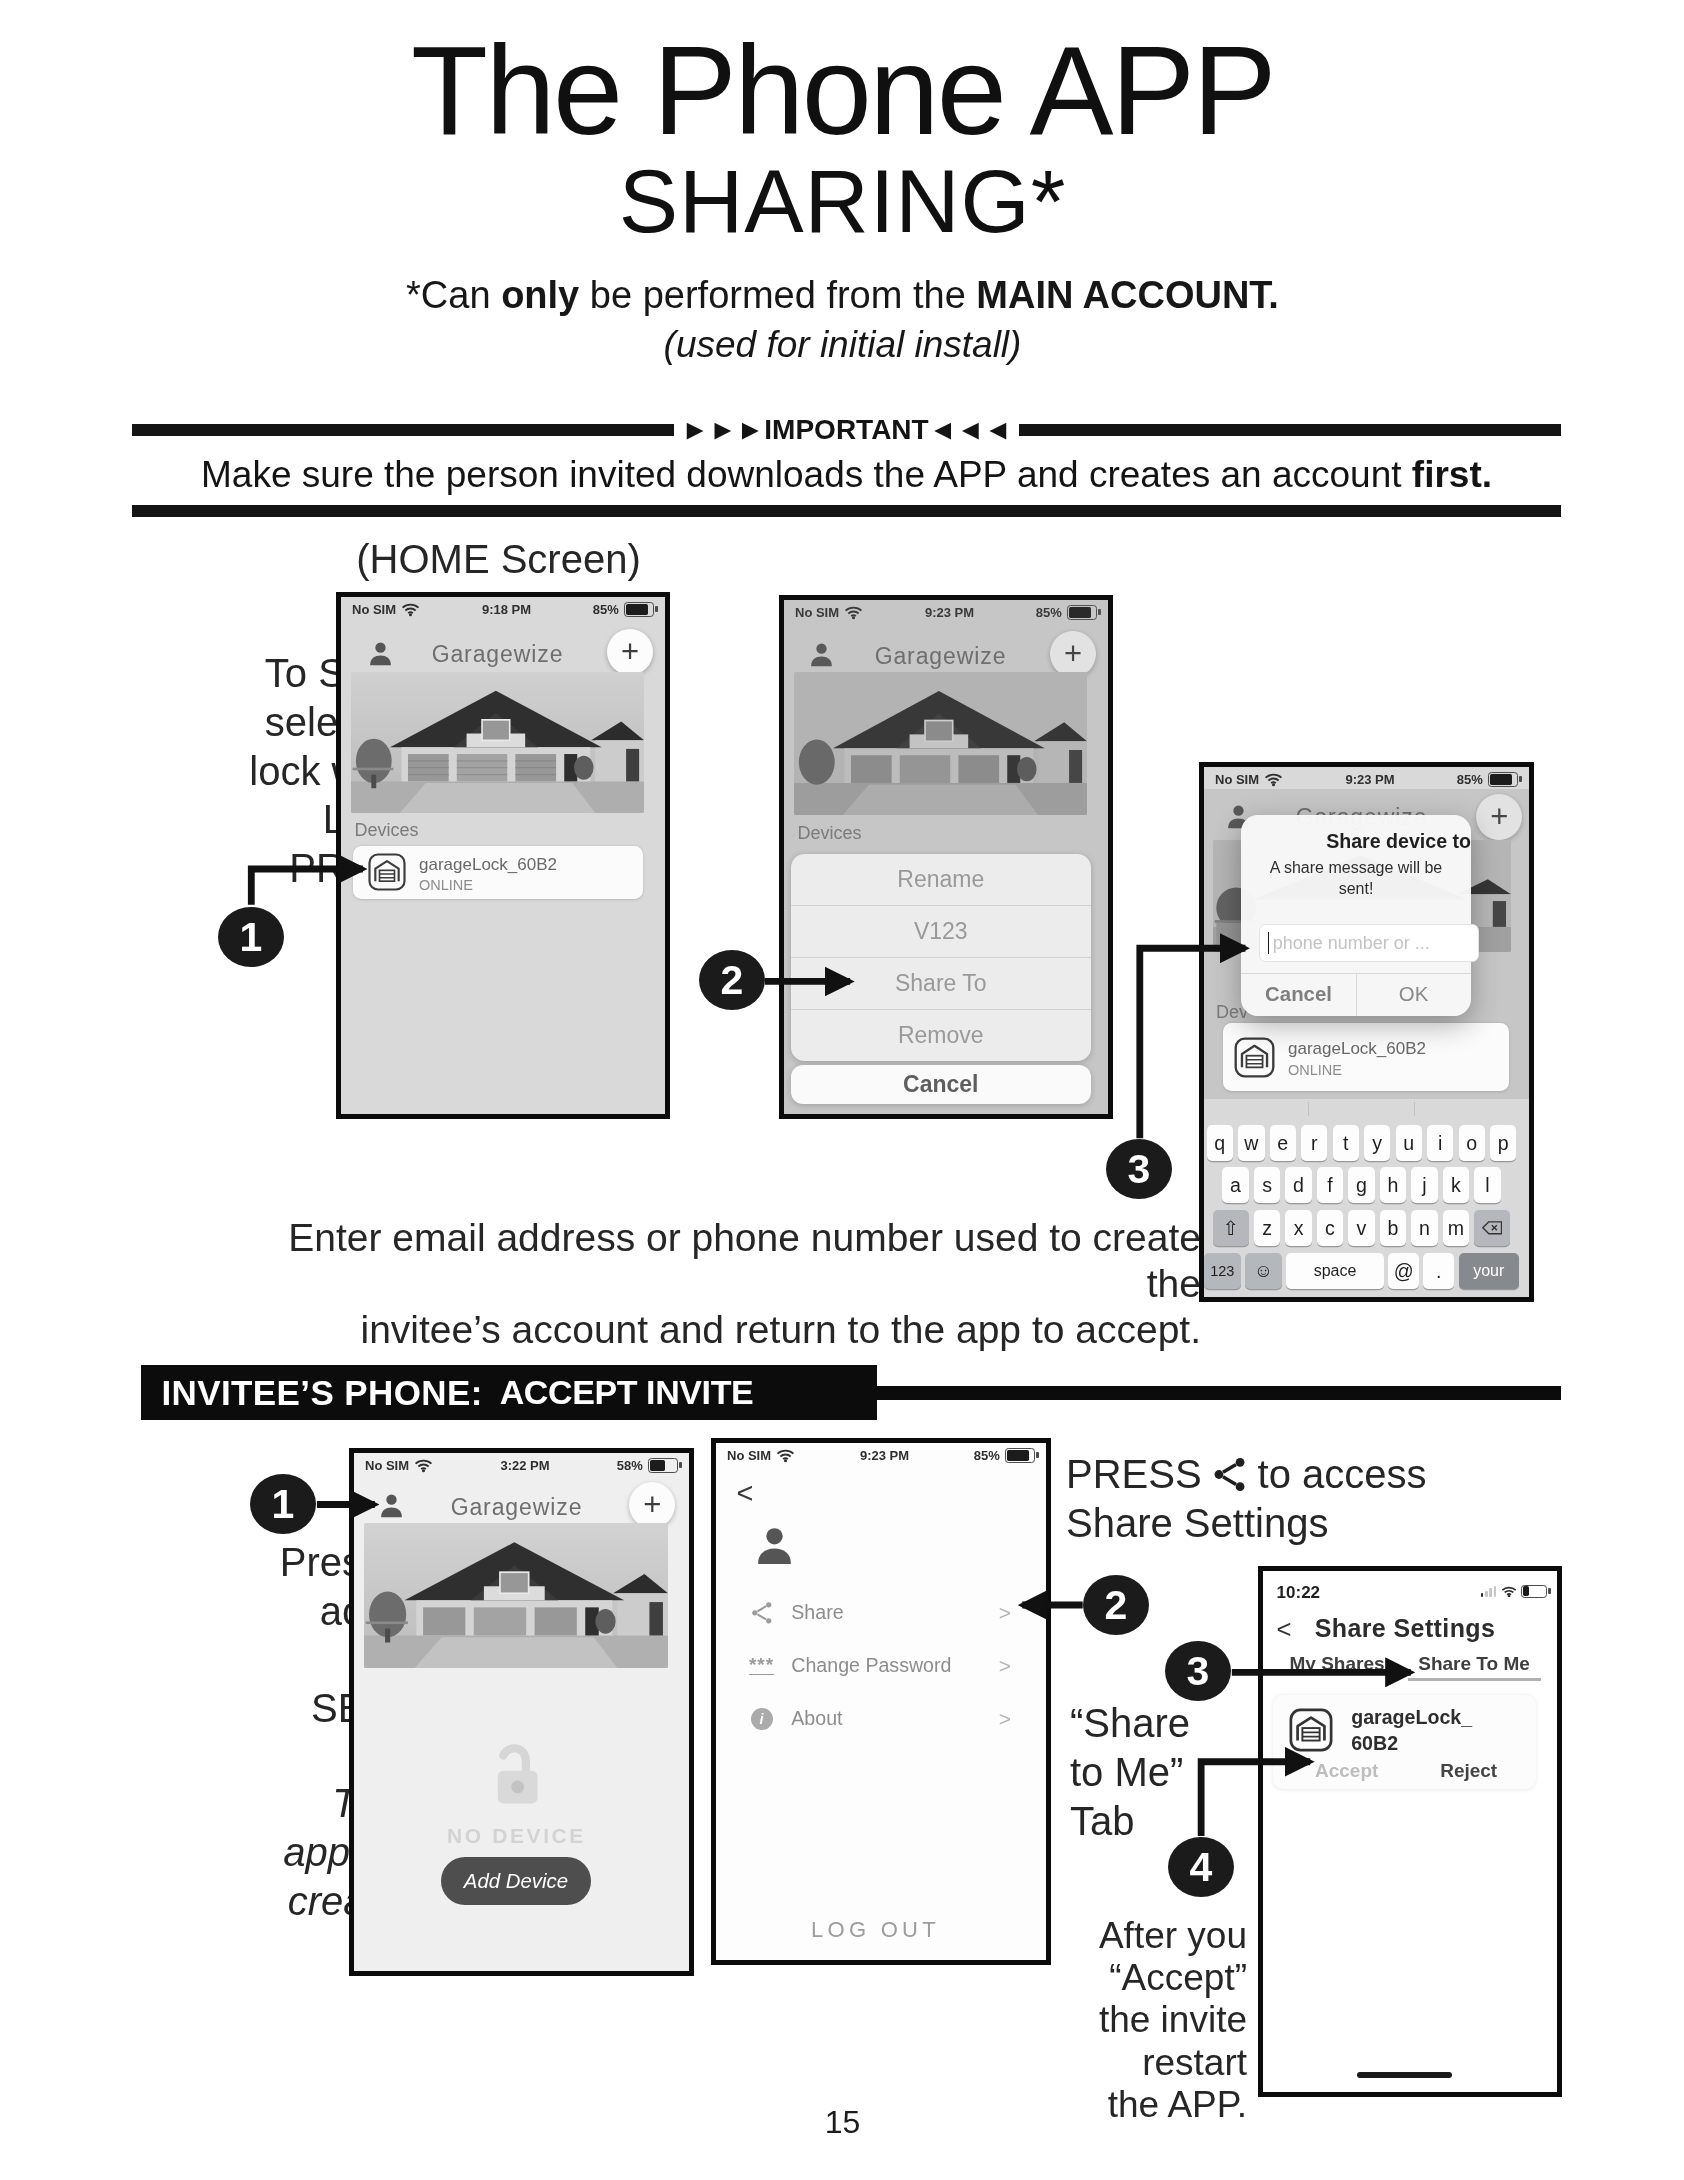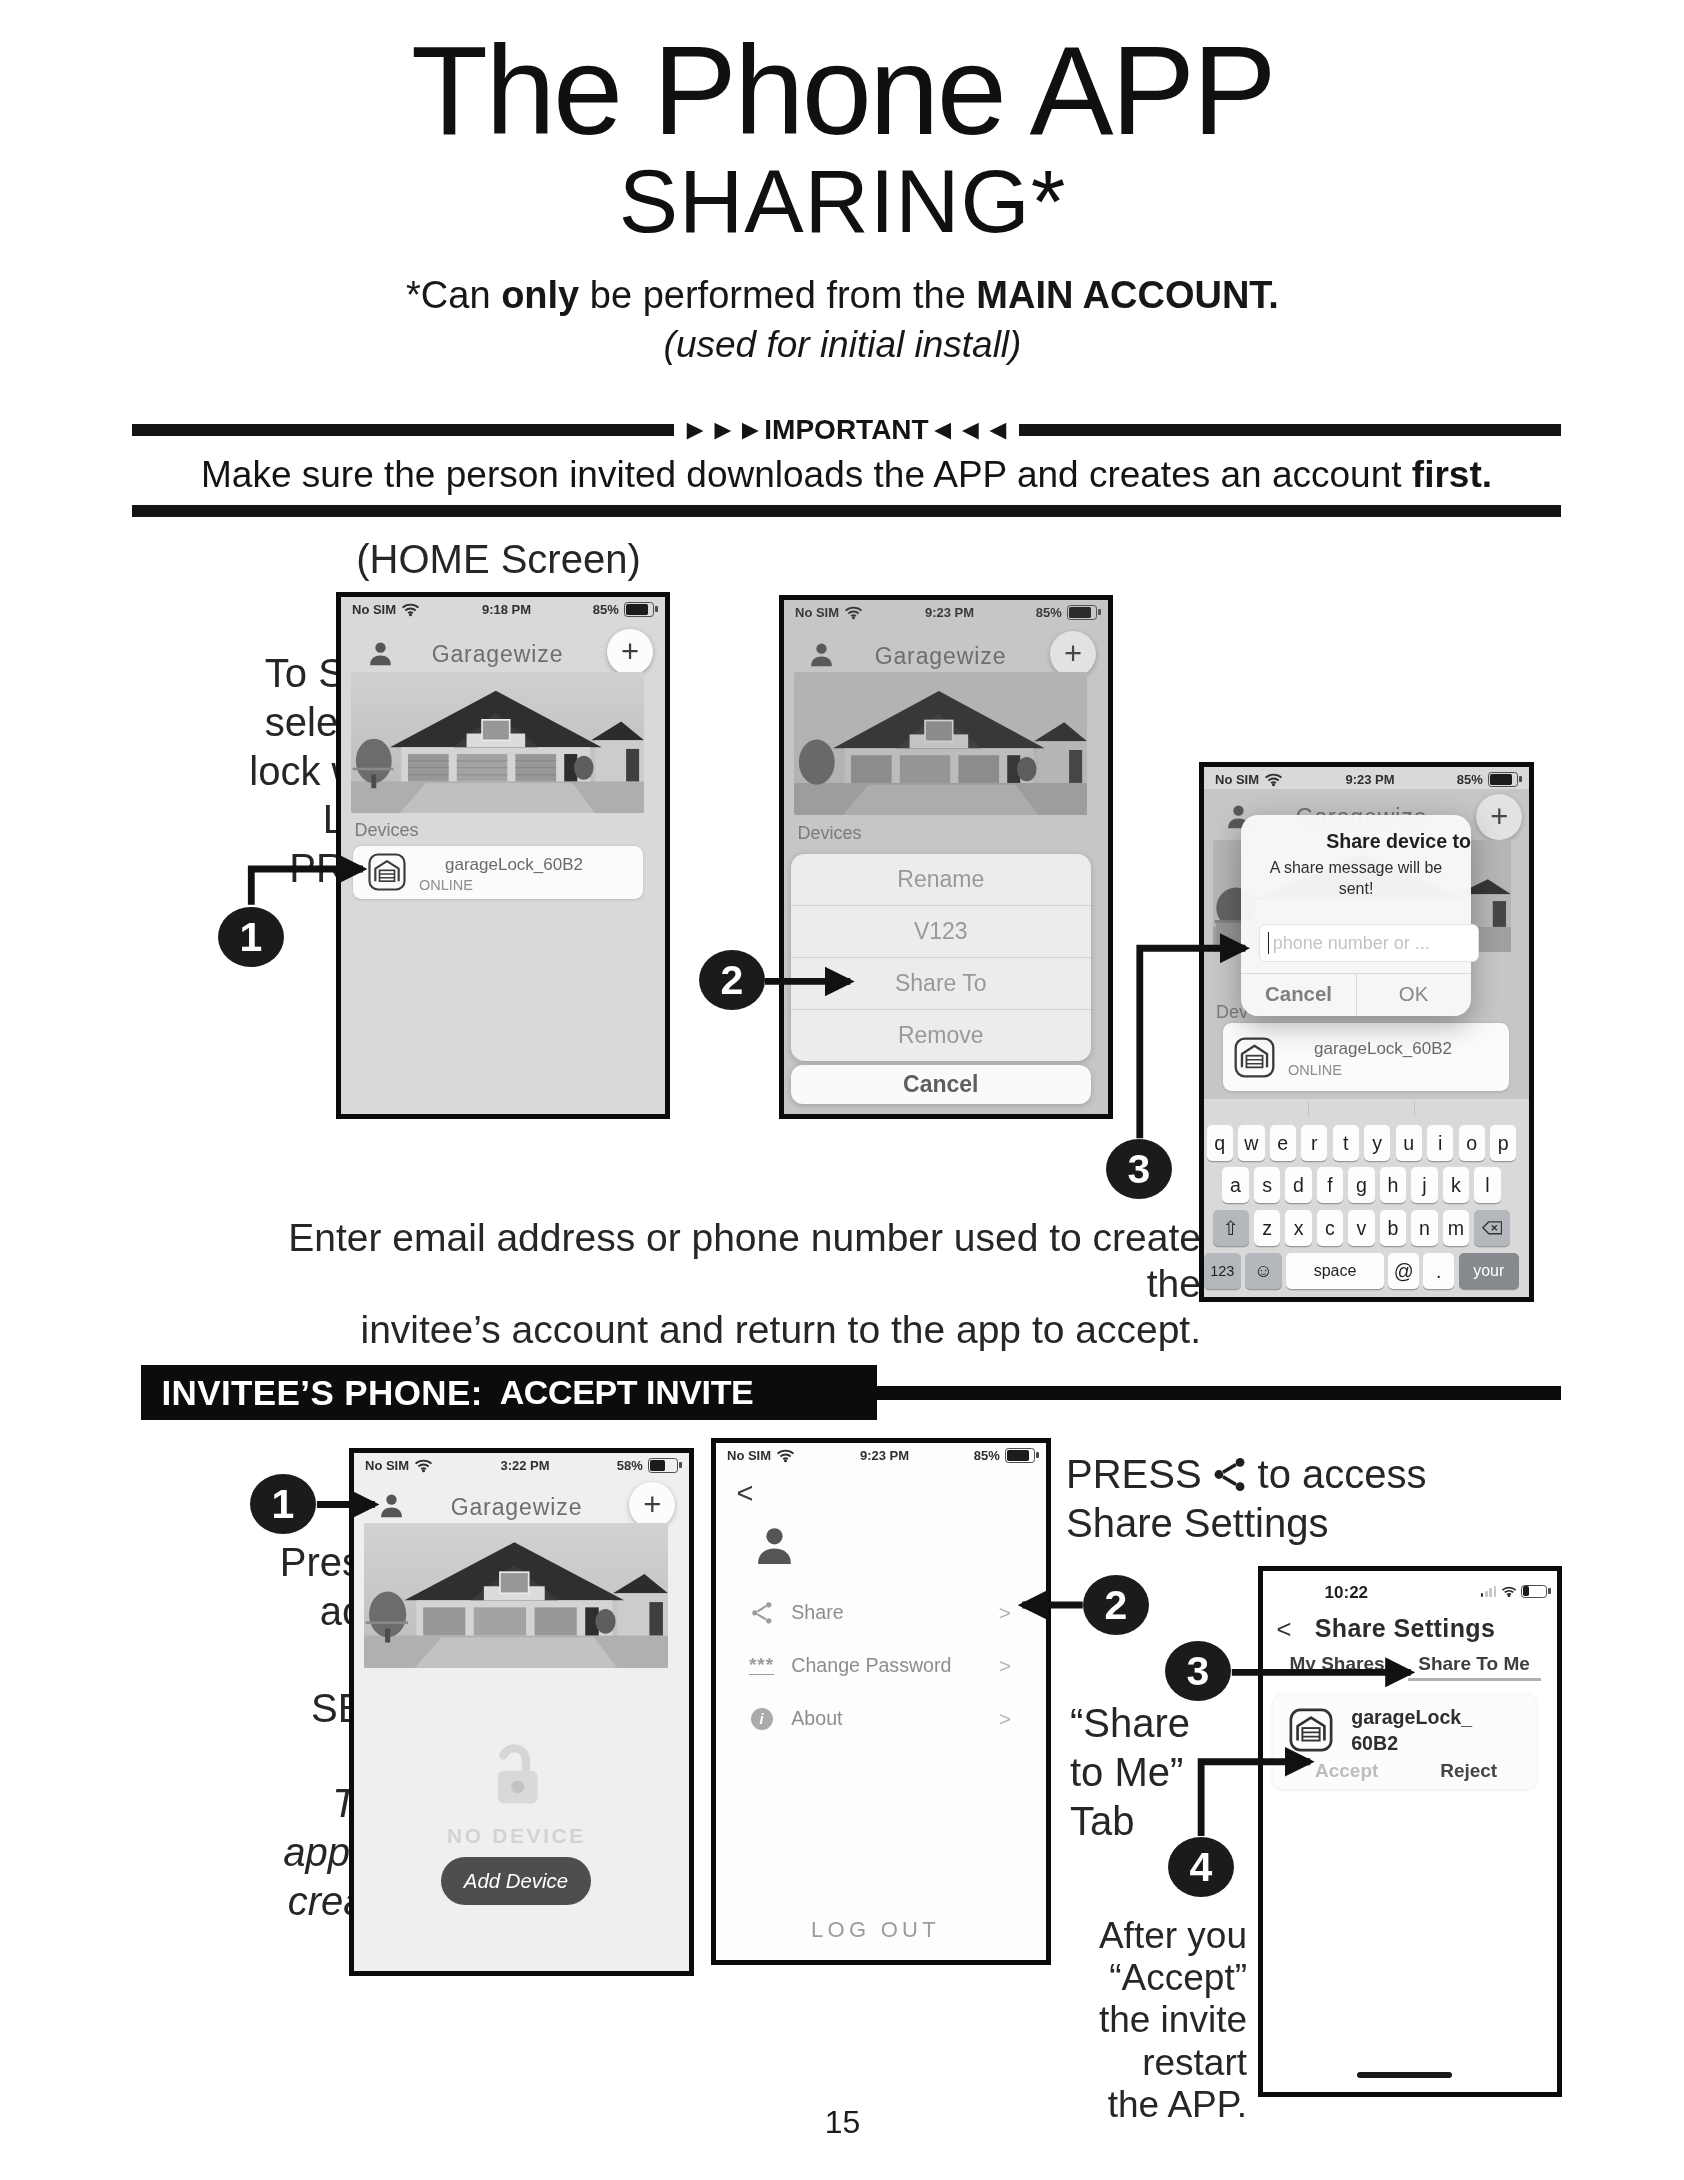--- a/index.html
+++ b/index.html
@@ -50,21 +50,21 @@
   .person-sm{width:31px;height:31px;}
   .person-sm svg,.person-lg svg{fill:#555;width:100%;height:100%;}
   .plusbtn{width:46px;height:46px;border-radius:50%;background:#fcfcfc;
            box-shadow:0 1.7px 5.1px rgba(0,0,0,.25);display:flex;align-items:center;
            justify-content:center;font-size:31px;color:#3d3d3d;}
   .ptitle{font-size:23px;color:#6e6e6e;letter-spacing:0.9px;}
   .photo{border-radius:1.7px;overflow:hidden;}
   .photo svg{display:block;width:100%;height:100%;}
   .devices-lbl{font-size:18px;color:#7b7b7b;}
   .dev-card{background:#fbfbfb;border-radius:8.5px;box-shadow:0 0.9px 2.6px rgba(0,0,0,.15);}
-  .dev-name{font-size:17px;color:#696969;margin-left:26px;}
+  .dev-name{font-size:17px;color:#696969;}
   .dev-status{font-size:14.5px;color:#8d8d8d;}
   .garage-ic svg{width:100%;height:100%;}
   .dim{background:rgba(110,110,110,.18);}
 
   
   .sheet{background:#ececec;border-radius:13.6px;overflow:hidden;box-shadow:0 1.7px 6.8px rgba(0,0,0,.18);}
   .sheet-row{height:51px;display:flex;align-items:center;justify-content:center;
              font-size:23px;color:#999;border-top:0.9px solid #d2d2d2;}
   .sheet-row.first{border-top:none;}
   .cancel-card{background:#fafafa;border-radius:12px;display:flex;align-items:center;
@@ -106,21 +106,21 @@
   .pw-glyph{font-size:19px;font-weight:bold;color:#9c9c9c;border-bottom:1.7px solid #9c9c9c;
             line-height:15.3px;height:17px;letter-spacing:0.9px;}
   .info-glyph{width:22px;height:22px;border-radius:50%;background:#ababab;color:#fff;
               display:flex;align-items:center;justify-content:center;font-size:14.5px;
               font-style:italic;font-weight:bold;}
   .m5label{font-size:19.6px;color:#8d8d8d;margin-left:15.3px;}
   .m5chev{margin-left:auto;color:#b4b4b4;font-size:21px;}
   .logout{font-size:22px;color:#9d9d9d;letter-spacing:4.3px;}
 
   
-  .p6time{font-size:17px;font-weight:bold;color:#1f1f1f;margin-left:48px;}
+  .p6time{font-size:17px;font-weight:bold;color:#1f1f1f;}
   .p6icons{display:flex;align-items:center;gap:4.3px;}
   .p6head{font-size:25px;font-weight:bold;color:#2c2c2c;letter-spacing:0.4px;}
   .p6back{font-size:25.6px;color:#333;}
   .p6tab{font-size:19px;font-weight:bold;color:#3e3e3e;}
   .tab-underline{background:#b1b1b1;height:2.6px;}
   .p6card{background:#fcfcfc;border-radius:10.2px;box-shadow:0 0.9px 4.3px rgba(0,0,0,.09);}
   .p6name{font-size:19.6px;font-weight:bold;color:#2e2e2e;line-height:1.32;white-space:pre-line;}
   .p6accept{font-size:19px;font-weight:bold;color:#bdbdbd;}
   .p6reject{font-size:19px;font-weight:bold;color:#444;}
   .homebar{background:#1a1a1a;border-radius:3.4px;}

